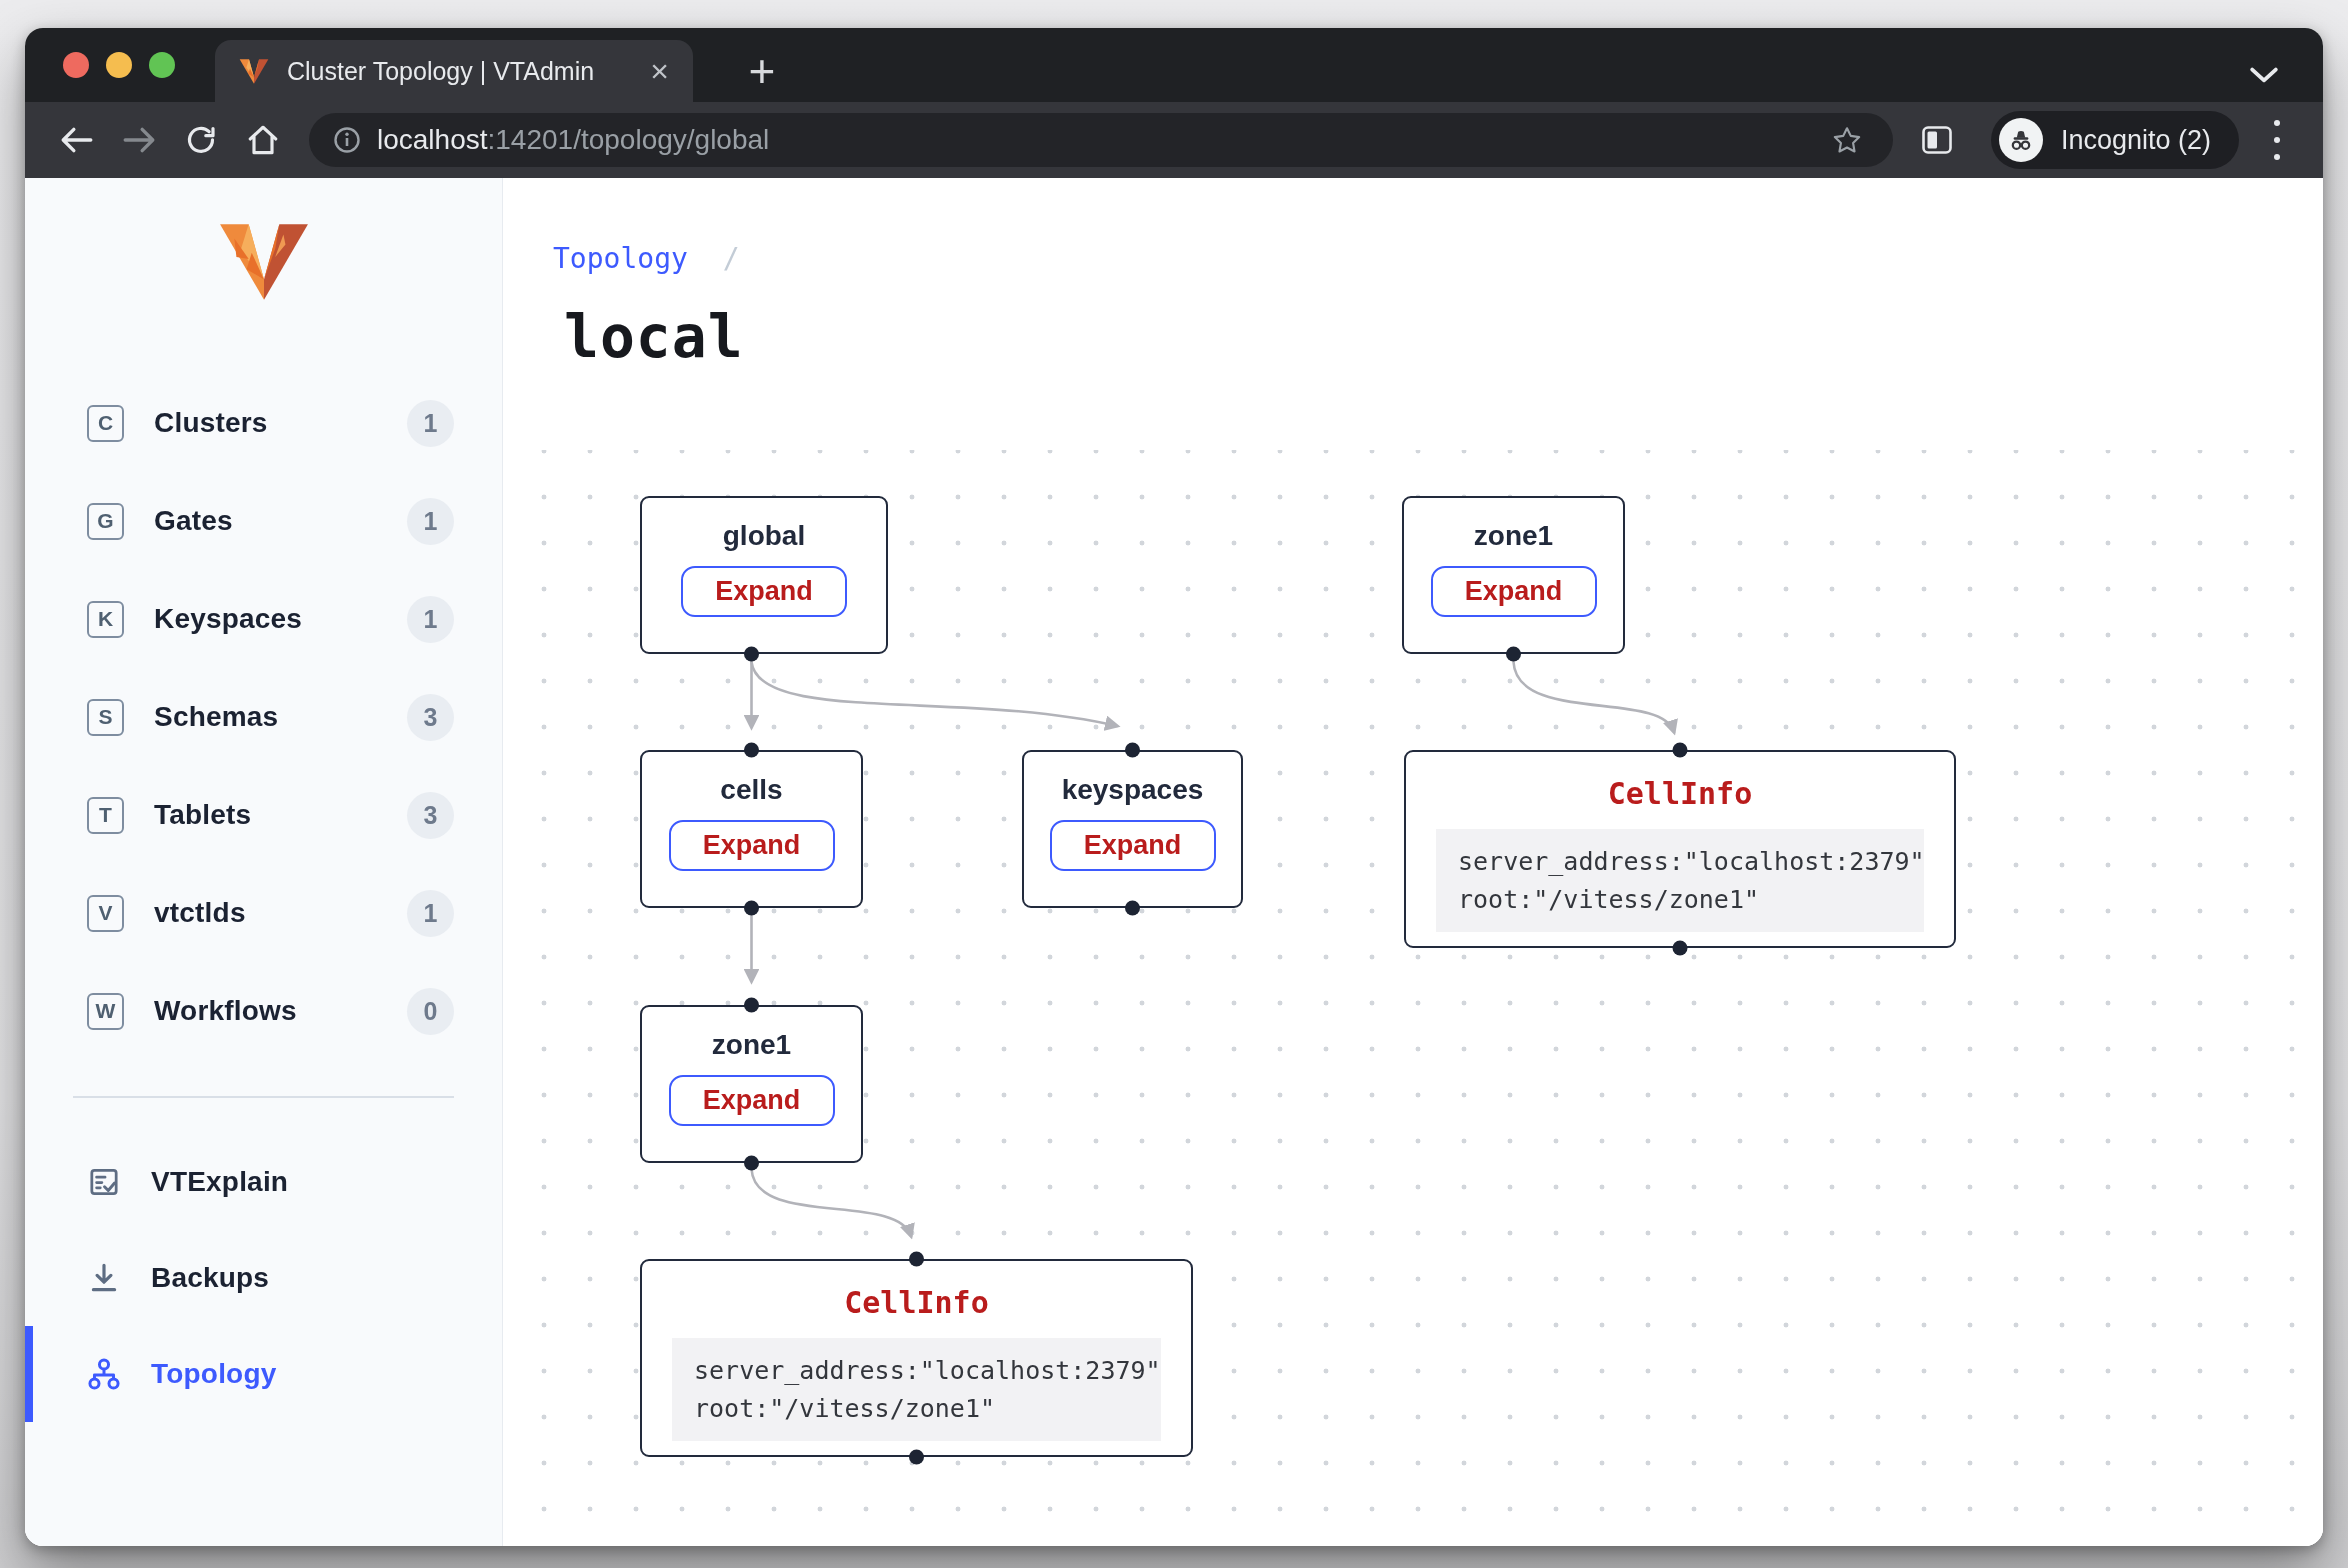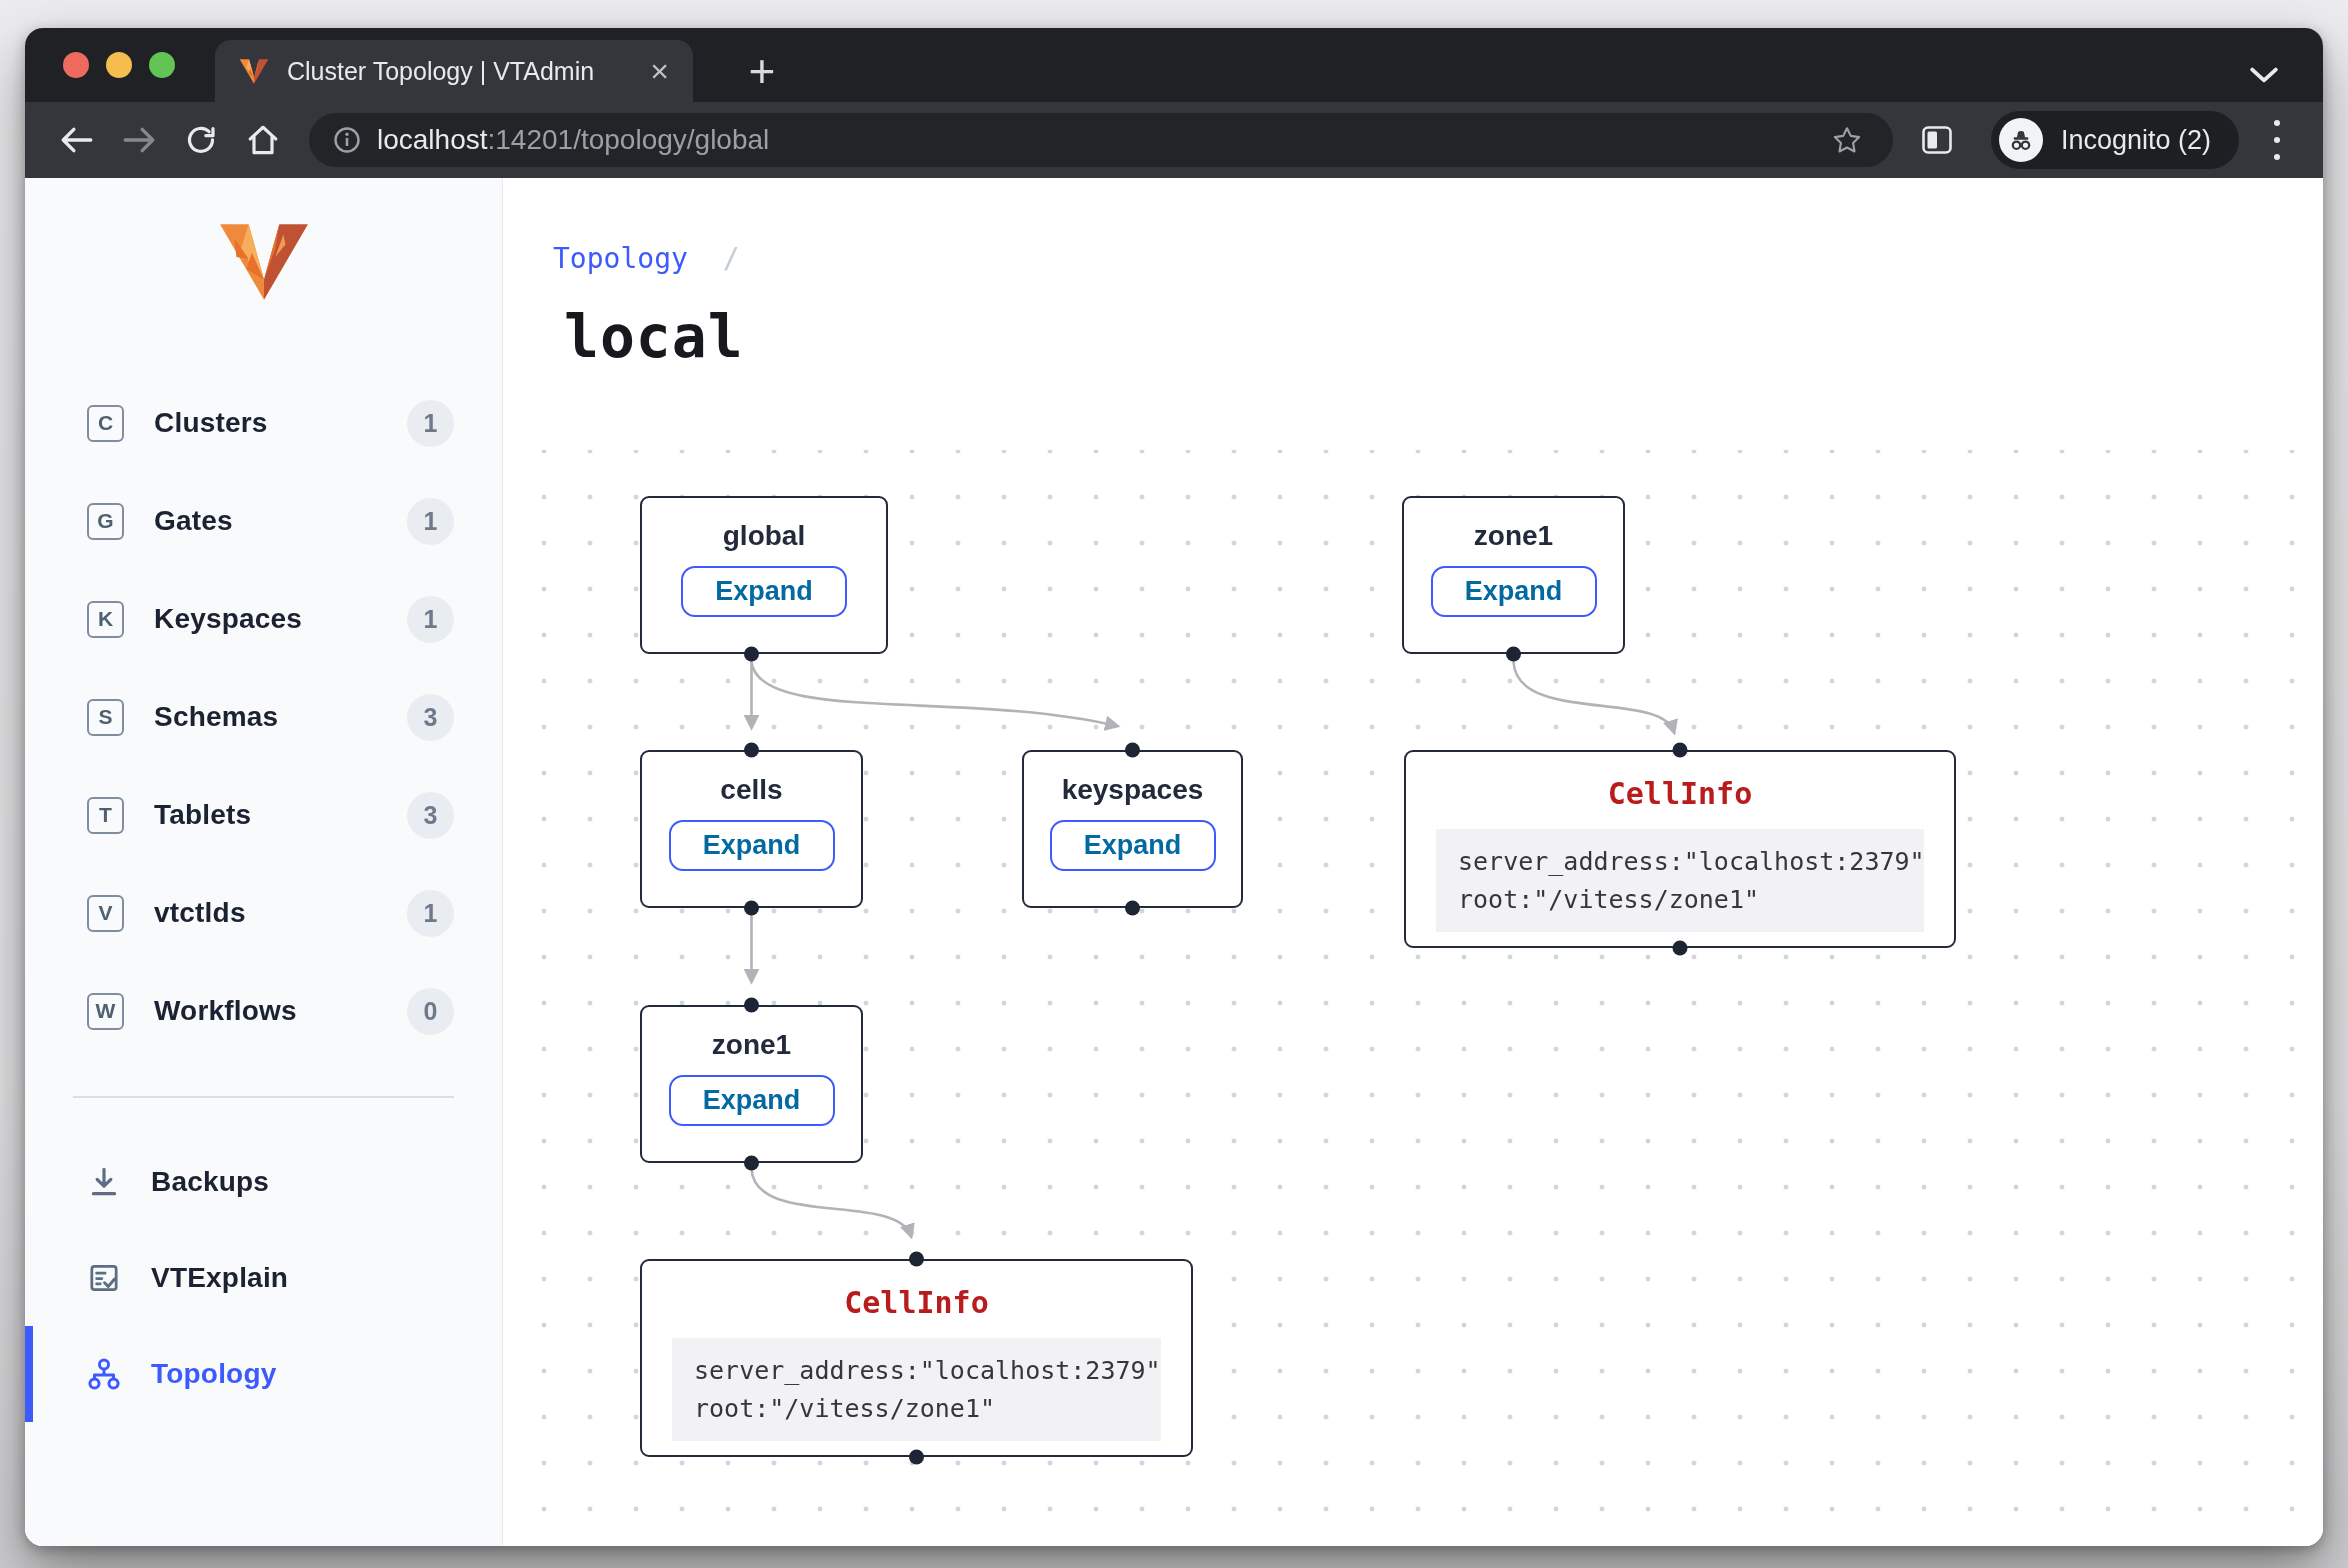--- a/index.html
+++ b/index.html
@@ -81,21 +81,21 @@
   .page-title{position:absolute;left:46px;top:110px;font-size:58px;font-weight:700;color:#17191e;letter-spacing:1px;}
 
   .canvas{
     position:absolute;left:0;right:0;top:272px;bottom:0;
     background-image:radial-gradient(circle,#d2d6db 2.2px,transparent 2.7px);
     background-size:46px 46px;background-position:18px 24px;
   }
   .node{position:absolute;background:#fff;border:2.5px solid #222a3c;border-radius:9px;z-index:2;box-sizing:border-box;}
   .node-title{font-size:28px;font-weight:700;color:#222a3c;text-align:center;margin-top:22px;}
   .expand-btn{display:block;margin:14px auto 0;border:2.5px solid #3d5afe;border-radius:14px;background:#fff;
-      color:#0369a1;font-size:27px;font-weight:700;padding:8px 0;width:166px;text-align:center;
+      color:#b91c1c;font-size:27px;font-weight:700;padding:8px 0;width:166px;text-align:center;
       font-family:"Liberation Sans",sans-serif;cursor:pointer;}
   .cell-title{font-size:30px;font-weight:700;text-align:center;margin-top:24px;color:#b91c1c;}
   .code{margin:18px 30px 0;background:#f2f2f4;padding:14px 22px;font-size:25px;color:#33363c;line-height:1.5;white-space:pre;}
   .edges{position:absolute;left:0;top:0;z-index:3;pointer-events:none;}
 </style>
 </head>
 <body>
 
 <div class="window">
 
@@ -236,35 +236,35 @@
           <span class="badge">0</span>
         </div>
       </div>
 
       <div class="divider"></div>
 
       <div class="tools">
         <div class="tool-item">
           <span class="tool-icon">
             <svg width="36" height="36" viewBox="0 0 34 34">
-              <path d="M17 5v15M10.5 14.5L17 21l6.5-6.5" stroke="#5e6d83" stroke-width="3" fill="none" stroke-linecap="round" stroke-linejoin="round"></path>
-              <path d="M7 28h20" stroke="#5e6d83" stroke-width="3" stroke-linecap="round"></path>
-            </svg>
-          </span>
-          <span class="tool-label">Backups</span>
-        </div>
-        <div class="tool-item">
-          <span class="tool-icon">
-            <svg width="36" height="36" viewBox="0 0 34 34">
               <rect x="5.5" y="6" width="23" height="22" rx="2.5" stroke="#5e6d83" stroke-width="2.6" fill="none"></rect>
               <path d="M10 12.5h8M10 17.5h5M10 22.5h3.5" stroke="#5e6d83" stroke-width="2.6" stroke-linecap="round"></path>
               <path d="M17.5 21.5l3.5 3.5 6-7" stroke="#5e6d83" stroke-width="2.8" fill="none" stroke-linecap="round" stroke-linejoin="round"></path>
             </svg>
           </span>
           <span class="tool-label">VTExplain</span>
+        </div>
+        <div class="tool-item">
+          <span class="tool-icon">
+            <svg width="36" height="36" viewBox="0 0 34 34">
+              <path d="M17 5v15M10.5 14.5L17 21l6.5-6.5" stroke="#5e6d83" stroke-width="3" fill="none" stroke-linecap="round" stroke-linejoin="round"></path>
+              <path d="M7 28h20" stroke="#5e6d83" stroke-width="3" stroke-linecap="round"></path>
+            </svg>
+          </span>
+          <span class="tool-label">Backups</span>
         </div>
         <div class="tool-item active">
           <span class="active-bar"></span>
           <span class="tool-icon">
             <svg width="36" height="36" viewBox="0 0 34 34">
               <circle cx="17" cy="8" r="4.3" stroke="#3d5afe" stroke-width="2.8" fill="none"></circle>
               <circle cx="8" cy="26" r="4.3" stroke="#3d5afe" stroke-width="2.8" fill="none"></circle>
               <circle cx="26" cy="26" r="4.3" stroke="#3d5afe" stroke-width="2.8" fill="none"></circle>
               <path d="M17 12.3V18M17 18H8v3.4M17 18h9v3.4" stroke="#3d5afe" stroke-width="2.8" fill="none" stroke-linejoin="round"></path>
             </svg>

